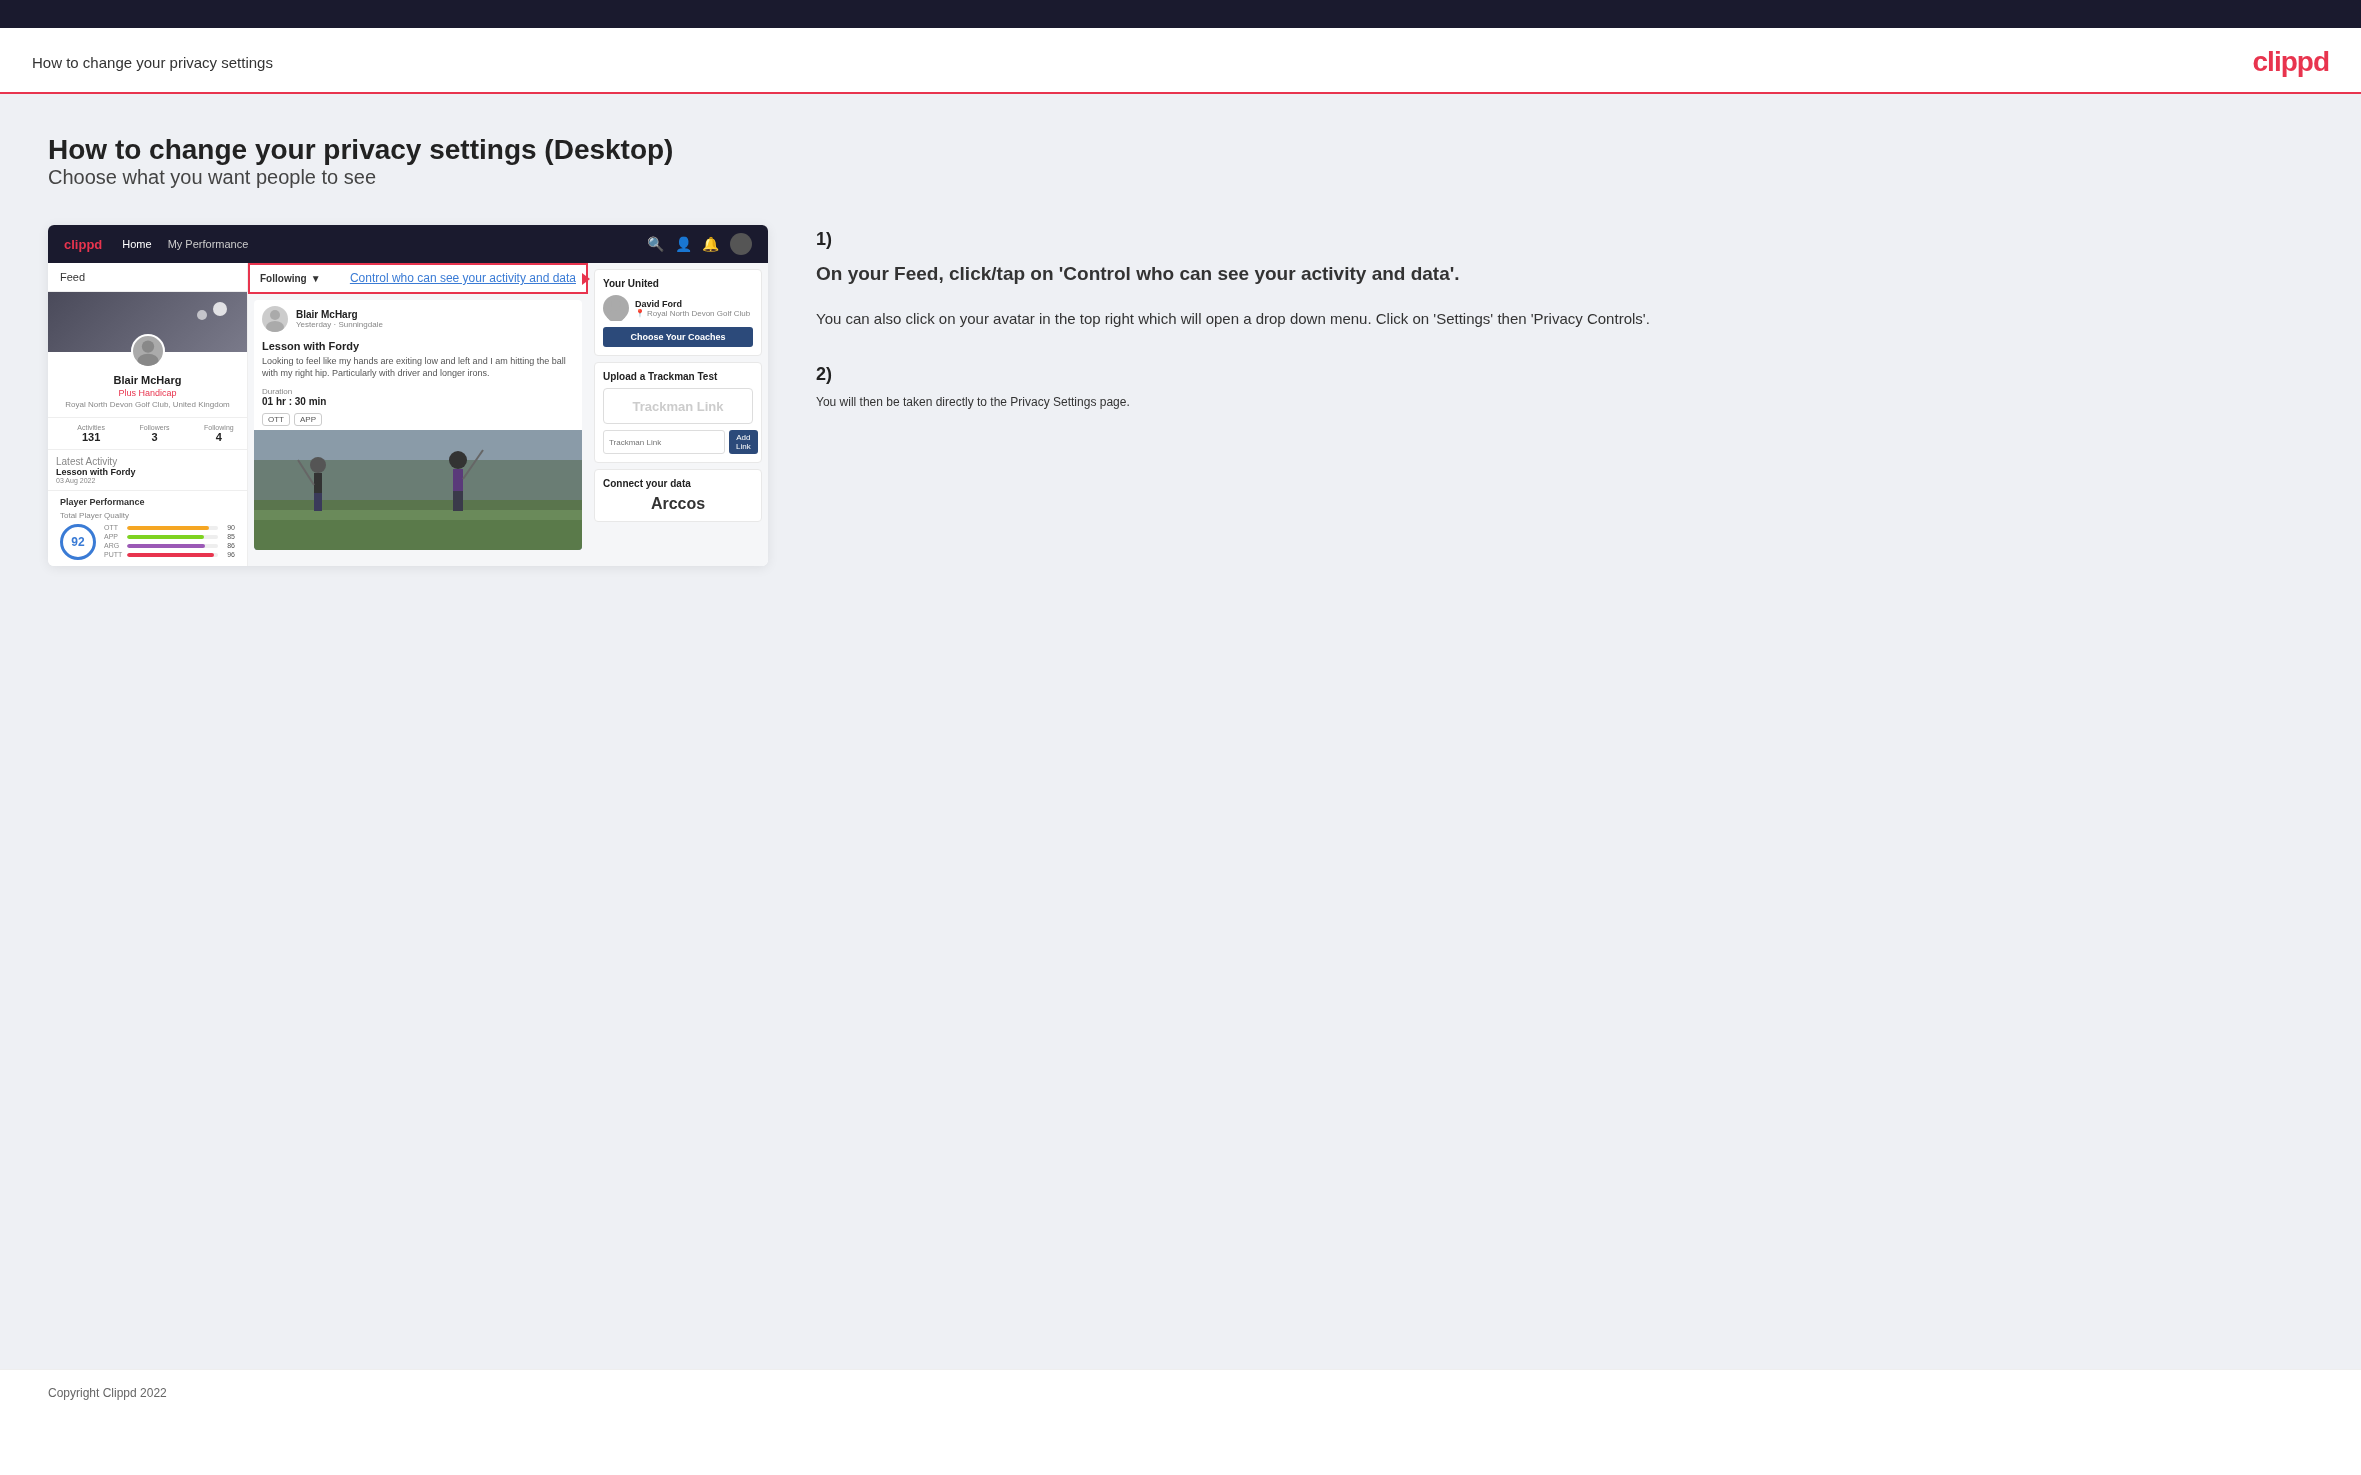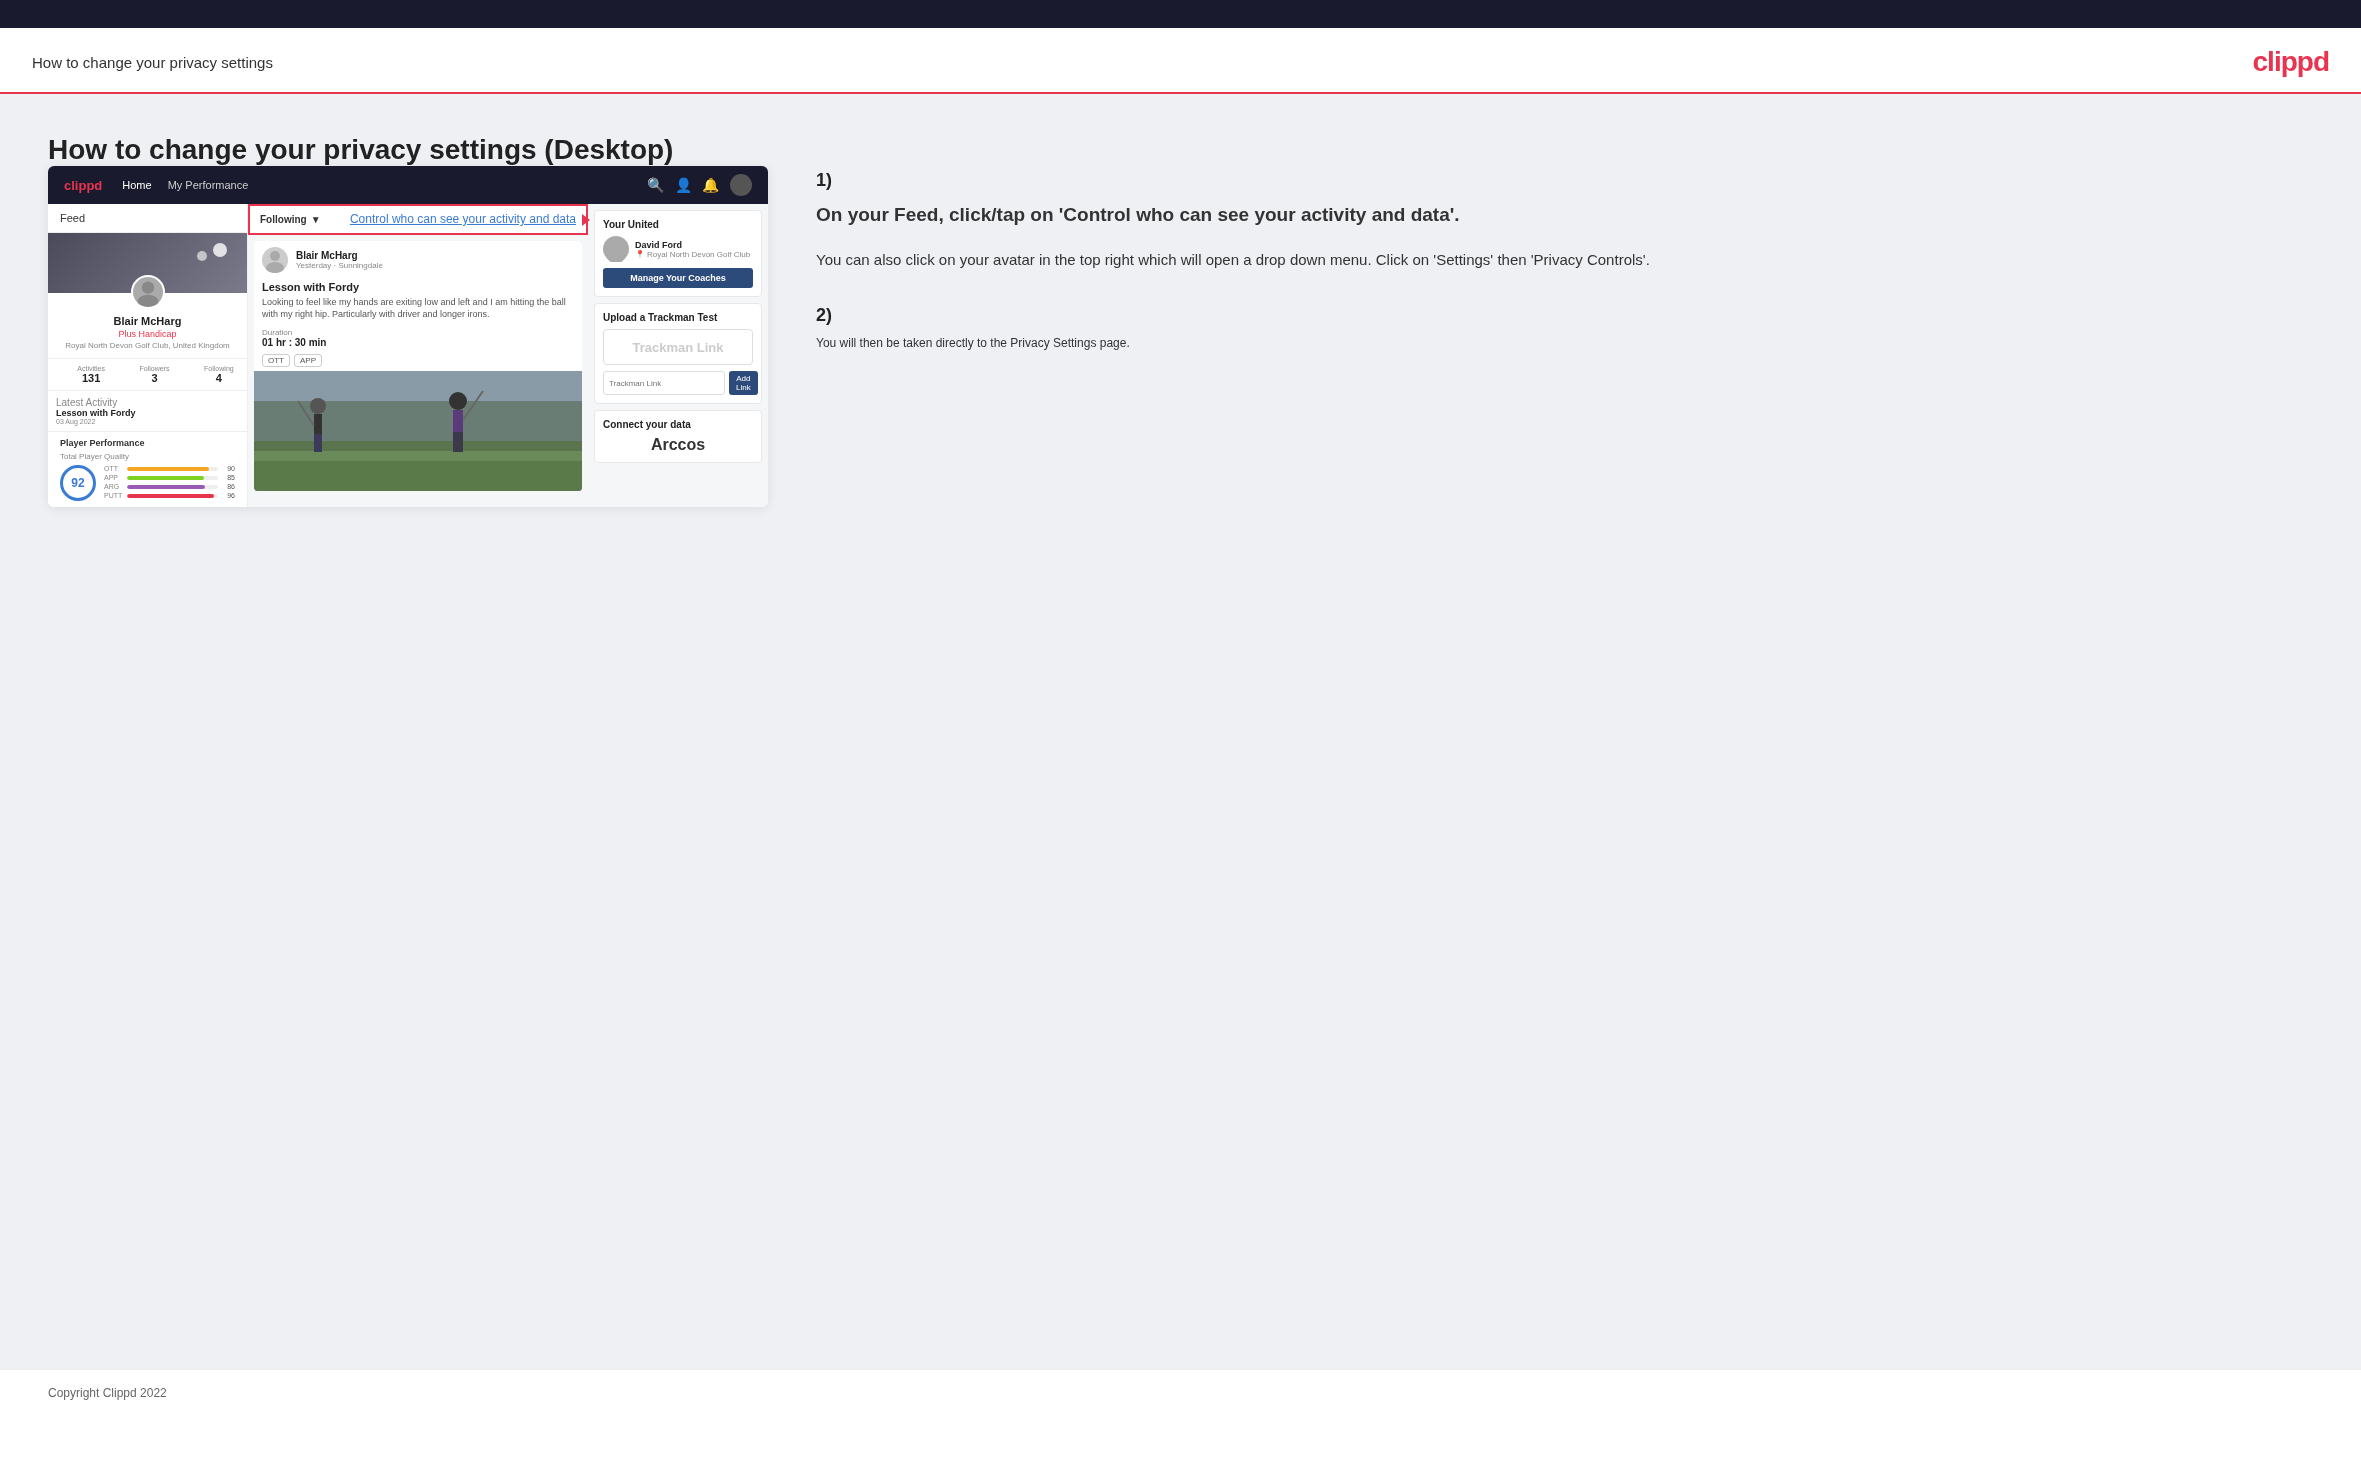--- a/index.html
+++ b/index.html
@@ -518,20 +518,21 @@
 
 <div style="background:#1a1a2e;height:28px;"></div>
 
 <div class="header">
   <span class="header-title">How to change your privacy settings</span>
   <span class="logo">clippd</span>
 </div>
 
 <div class="main-content">
   <h1 class="page-heading">How to change your privacy settings (Desktop)</h1>
+  <p class="page-subheading">Choose what you want people to see</p>
 
   <div class="content-row">
 
     <div class="app-mockup">
 
       <div class="app-nav">
         <span class="app-logo">clippd</span>
         <div class="app-nav-links">
           <span class="app-nav-link active">Home</span>
           <span class="app-nav-link">My Performance</span>
@@ -717,21 +718,21 @@
                   </svg>
               </div>
               <div>
                 <div class="coach-name">David Ford</div>
                 <div class="coach-club">
                   <span>📍</span>
                   <span>Royal North Devon Golf Club</span>
                 </div>
               </div>
             </div>
-            <button class="manage-coaches-btn">Manage Your Coaches</button>
+            <button class="manage-coaches-btn">Choose Your Coaches</button>
           </div>
 
           <div class="widget">
             <div class="trackman-title">Upload a Trackman Test</div>
             <div class="trackman-placeholder">
               <span>Trackman Link</span>
             </div>
             <div class="trackman-input-row">
               <input class="trackman-input" type="text" placeholder="Trackman Link" style="">
               <button class="trackman-add-btn">Add Link</button>

